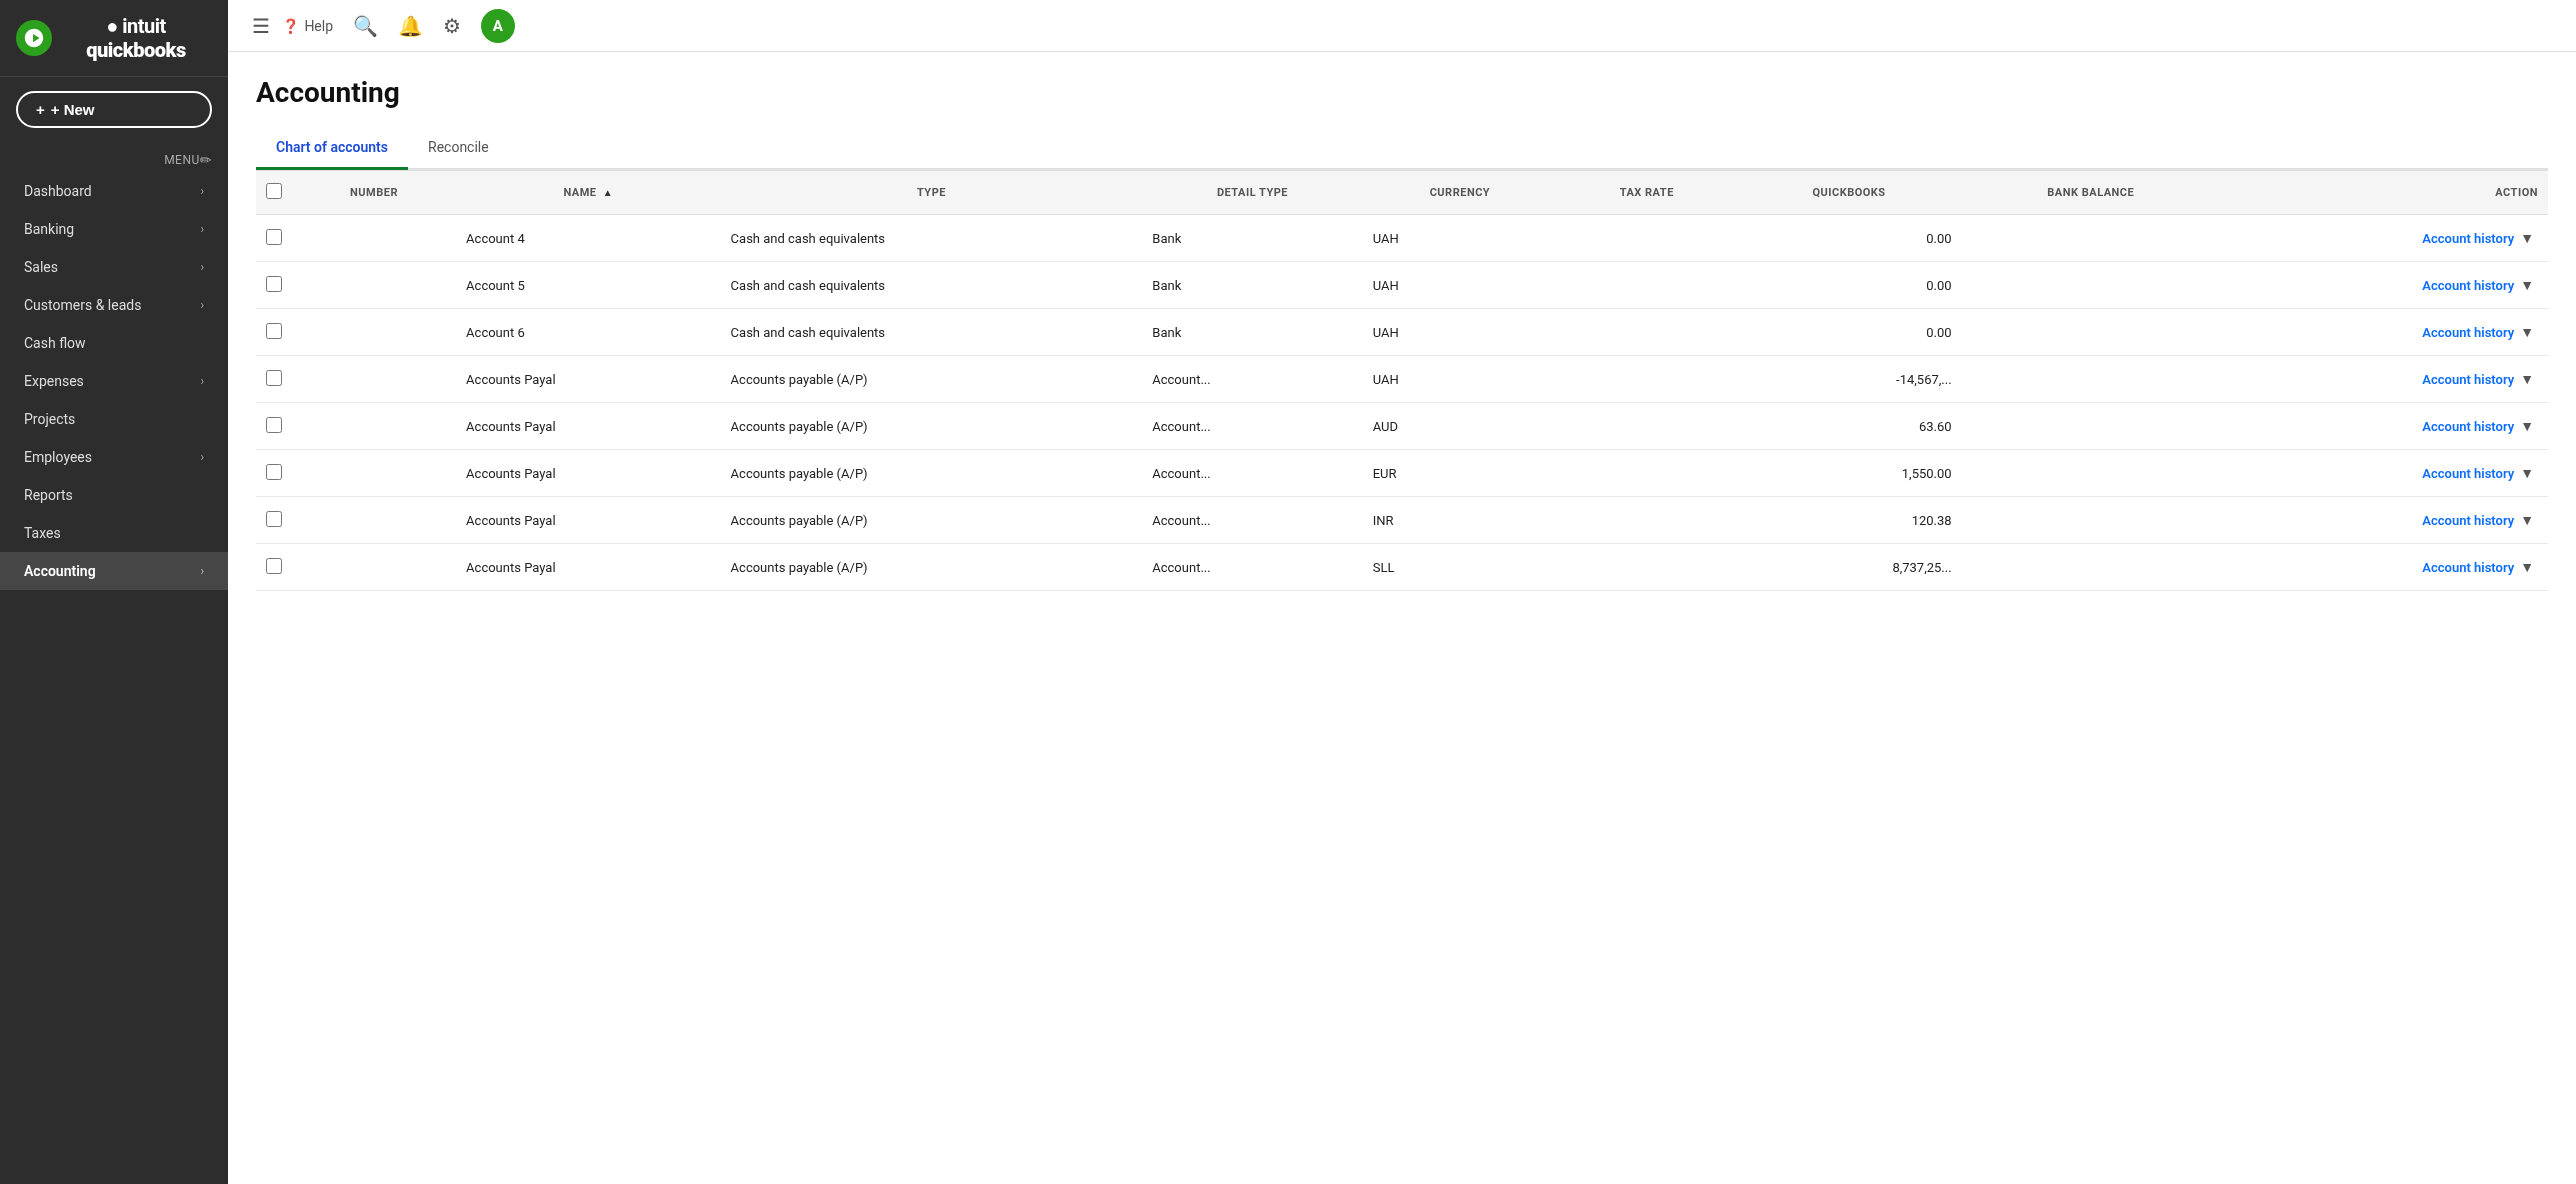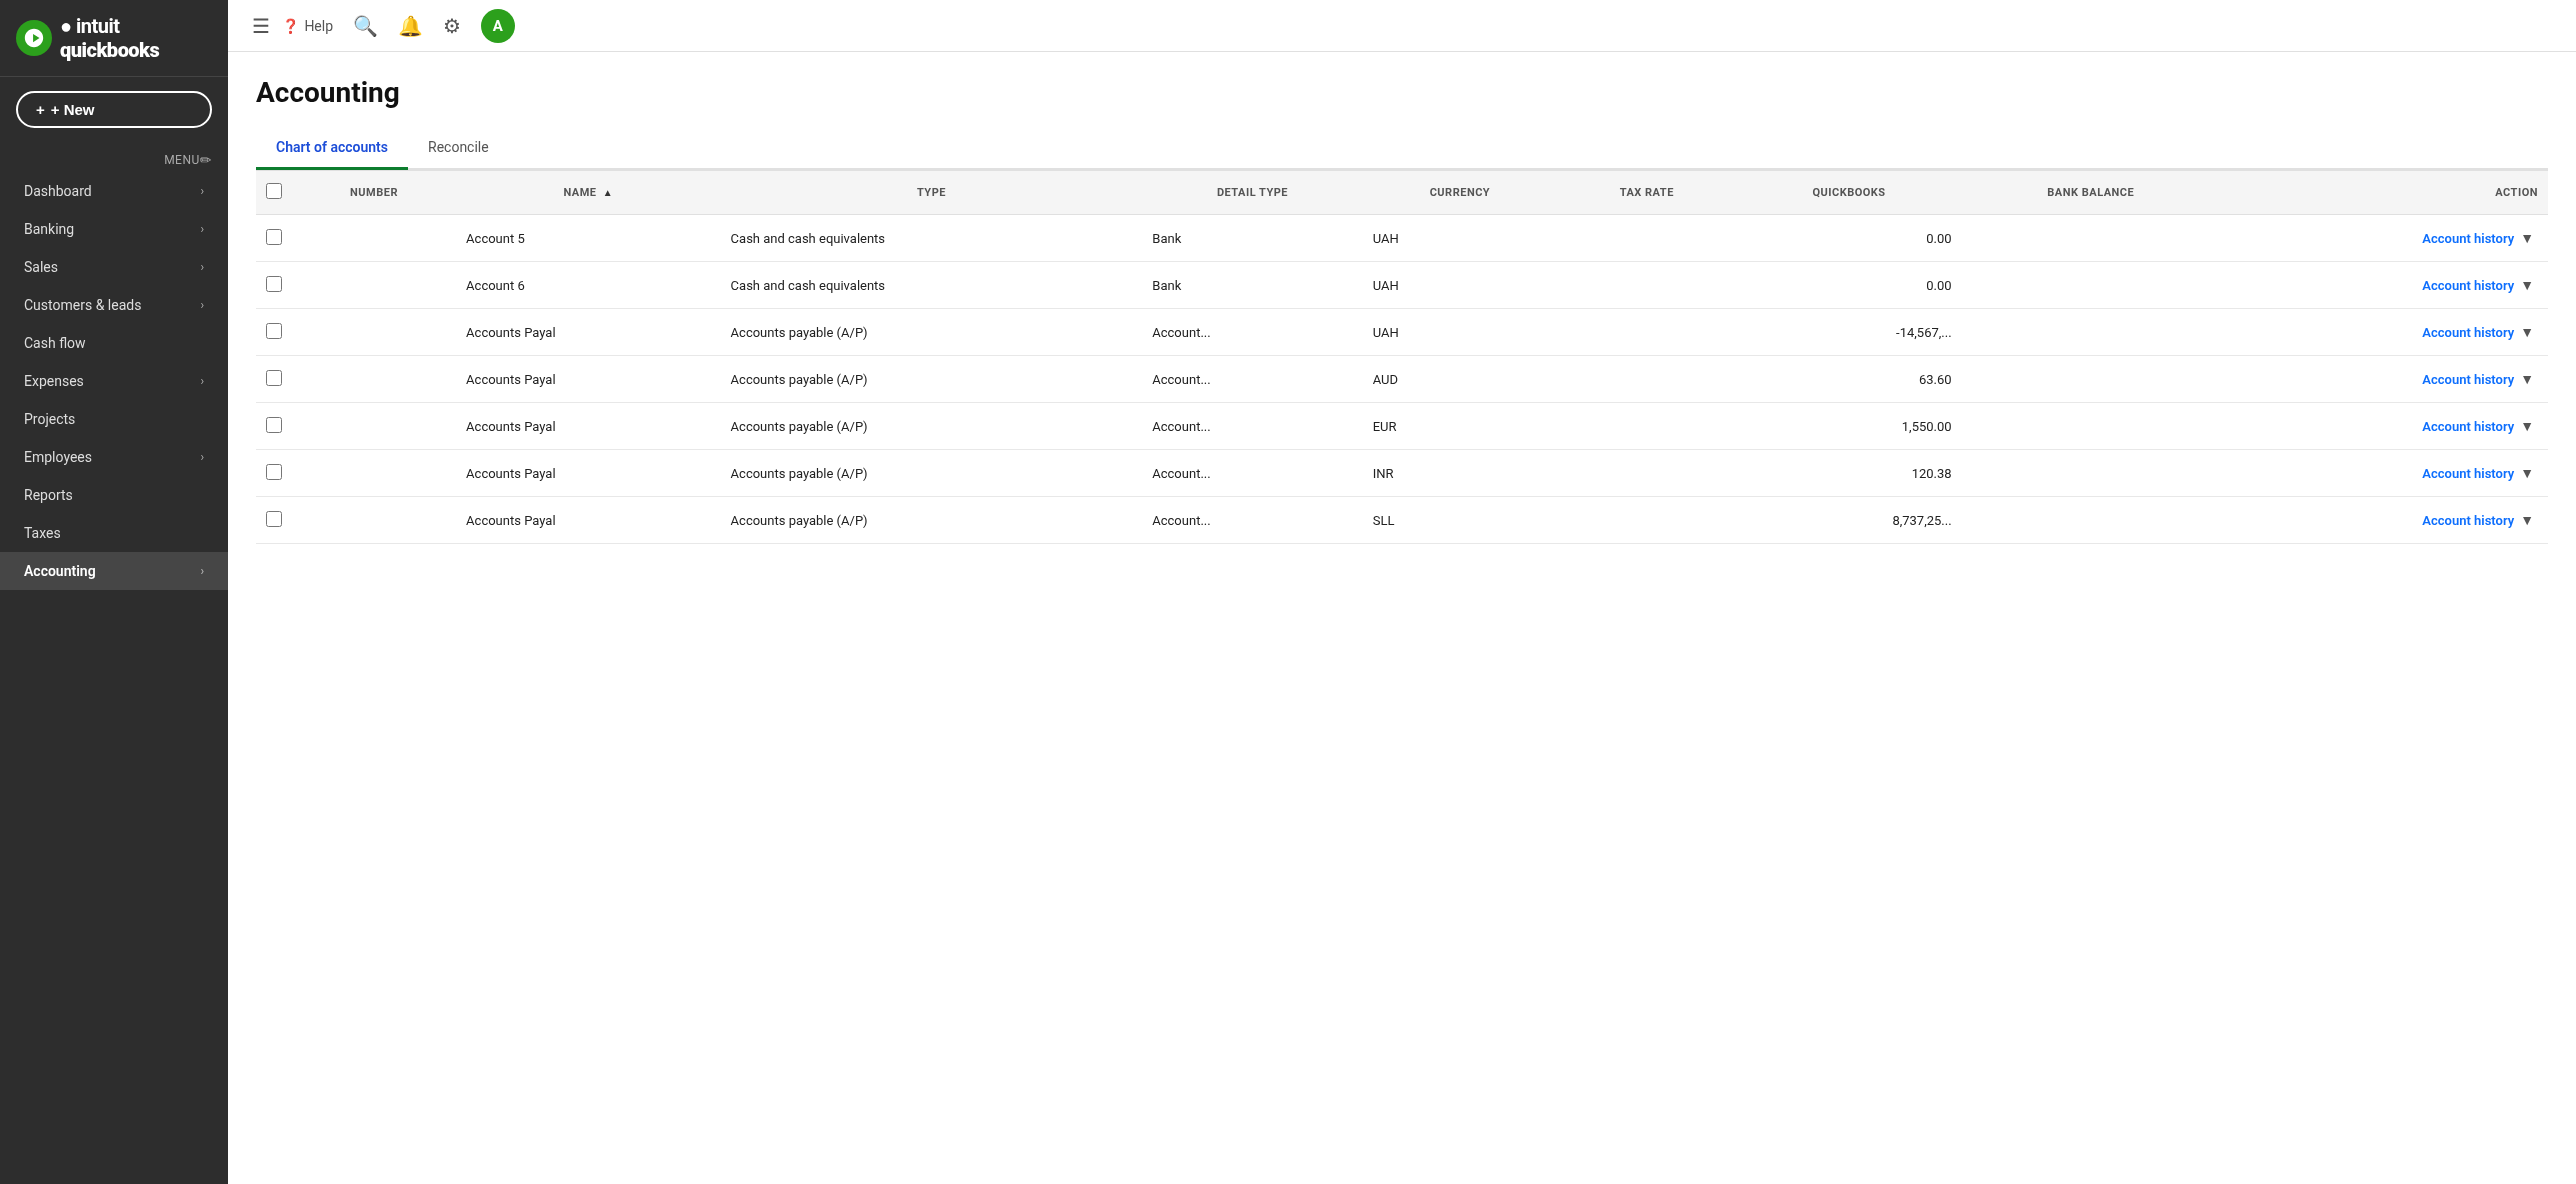--- a/index.html
+++ b/index.html
@@ -27,21 +27,21 @@
       height: 36px;
       background: #2ca01c;
       border-radius: 50%;
       display: flex;
       align-items: center;
       justify-content: center;
       margin-right: 8px;
       flex-shrink: 0;
     }
     .logo-icon svg { width: 22px; height: 22px; }
-    .logo-text { font-size: 20px; font-weight: 700; color: #fff; letter-spacing: -0.5px; }
+    .logo-text { font-size: 20px; font-weight: 700; color: #fff; letter-spacing: -0.5px; text-align: center; }
 
     .new-btn {
       margin: 14px 16px;
       border: 2px solid #fff;
       border-radius: 20px;
       padding: 8px 18px;
       background: transparent;
       color: #fff;
       font-size: 15px;
       font-weight: 600;
@@ -295,20 +295,39 @@
             <th>BANK BALANCE</th>
             <th class="right">ACTION</th>
           </tr>
         </thead>
         <tbody id="table-body">
             <tr>
     <td class="checkbox-cell">
       <input type="checkbox" class="row-checkbox" style="">
     </td>
     <td></td>
+    <td>Account 4</td>
+    <td>Cash and cash equivalents</td>
+    <td>Bank</td>
+    <td>UAH</td>
+    <td></td>
+    <td class="right">0.00</td>
+    <td></td>
+    <td>
+      <div class="action-wrapper">
+        <a class="account-history-link">Account history</a>
+        <button class="dropdown-btn">▼</button>
+      </div>
+    </td>
+  </tr>
+            <tr>
+    <td class="checkbox-cell">
+      <input type="checkbox" class="row-checkbox" style="">
+    </td>
+    <td></td>
     <td>Account 5</td>
     <td>Cash and cash equivalents</td>
     <td>Bank</td>
     <td>UAH</td>
     <td></td>
     <td class="right">0.00</td>
     <td></td>
     <td>
       <div class="action-wrapper">
         <a class="account-history-link">Account history</a>

